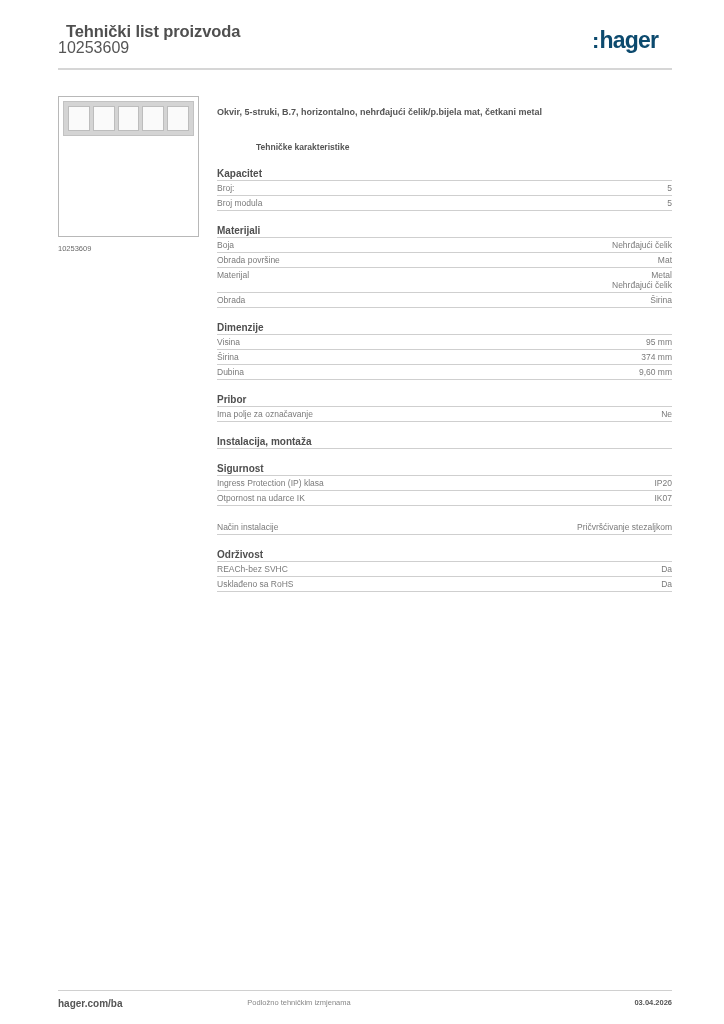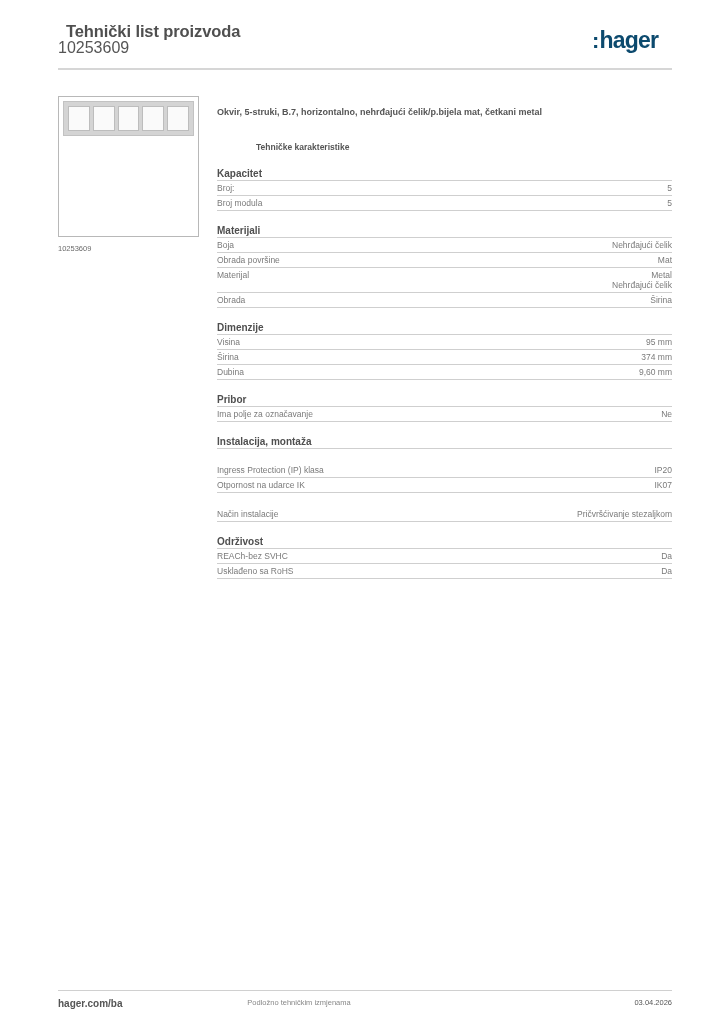--- a/index.html
+++ b/index.html
@@ -22,21 +22,21 @@
   .product-name { font-size: 9px; font-weight: bold; color: #555; margin: 0; height: 14px; line-height: 12px; }
   .tech-heading { font-size: 8.5px; font-weight: bold; color: #555; margin-top: 21px; height: 13px; line-height: 12px; margin-left: 39px; }
   .section { margin-top: 14px; }
   .section-title { font-size: 10px; font-weight: bold; color: #4f4f4f; height: 11px; line-height: 11px; border-bottom: 1px solid #cfcfcf; padding-bottom: 1px; }
   .row { display: flex; justify-content: space-between; font-size: 8.5px; color: #7a7a7a; border-bottom: 1px solid #cfcfcf; padding: 2px 0 2px 0; line-height: 10px; }
   .row .val { text-align: right; white-space: pre-line; }
 
   .footer-rule { position: absolute; left: 58px; top: 990px; width: 614px; height: 1px; background: #d0d0d0; }
   .footer-left { position: absolute; left: 58px; top: 998px; font-size: 10px; font-weight: bold; color: #555; }
   .footer-center { position: absolute; left: 0; width: 598px; text-align: center; top: 998px; font-size: 7.5px; color: #888; }
-  .footer-right { position: absolute; right: 52px; top: 998px; font-size: 7.5px; font-weight: normal; color: #555; margin-left: 28px; }
+  .footer-right { position: absolute; right: 52px; top: 998px; font-size: 7.5px; font-weight: bold; color: #555; margin-left: 28px; }
 </style>
 </head>
 <body>
 
 <div class="title">Tehnički list proizvoda</div>
 <div class="subtitle">10253609</div>
 <div class="logo"><span class="dots">:</span><span>hager</span></div>
 <div class="header-rule"></div>
 
 <div class="image-box">
@@ -104,20 +104,21 @@
         <div class="section-title">Pribor</div>
         <div class="row">
           <span>Ima polje za označavanje</span>
           <span class="val">Ne</span>
         </div>
       </div>
       <div class="section">
         <div class="section-title">Instalacija, montaža</div>
       </div>
       <div class="section">
+        <div class="section-title">Sigurnost</div>
         <div class="row">
           <span>Ingress Protection (IP) klasa</span>
           <span class="val">IP20</span>
         </div>
         <div class="row">
           <span>Otpornost na udarce IK</span>
           <span class="val">IK07</span>
         </div>
       </div>
       <div class="section">

